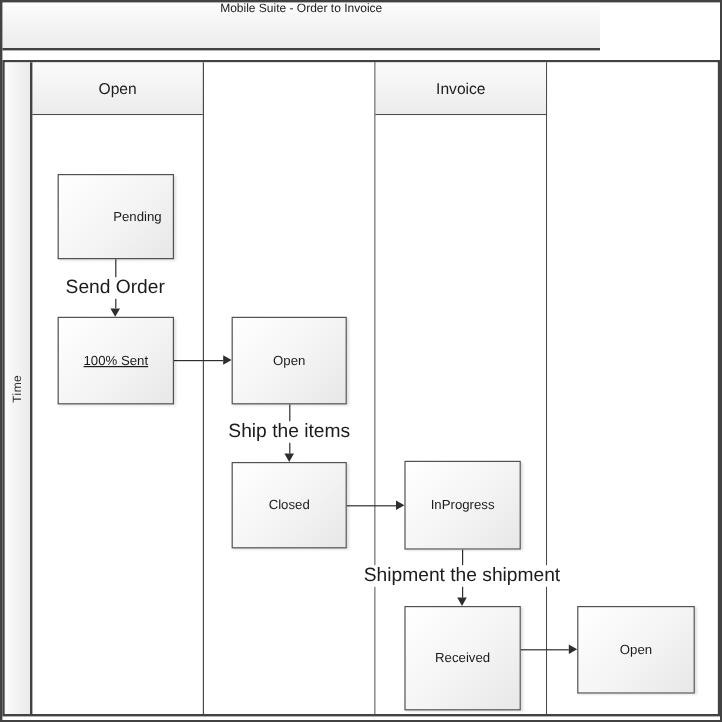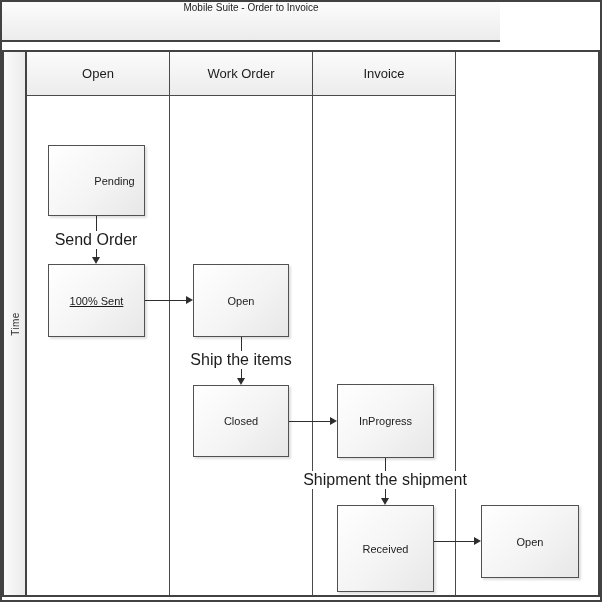--- a/index.html
+++ b/index.html
@@ -93,23 +93,20 @@
       <span class="time-label">Time</span>
     </div>
     <div class="lanes">
       <div class="lane">
         <div class="lane-header">
           <span>Open</span>
         </div>
         <div class="lane-body"></div>
       </div>
       <div class="lane">
-        <div class="lane-header">
-          <span>Work Order</span>
-        </div>
         <div class="lane-body"></div>
       </div>
       <div class="lane">
         <div class="lane-header">
           <span>Invoice</span>
         </div>
         <div class="lane-body"></div>
       </div>
       <div class="lane">
         <div class="lane-body"></div>

